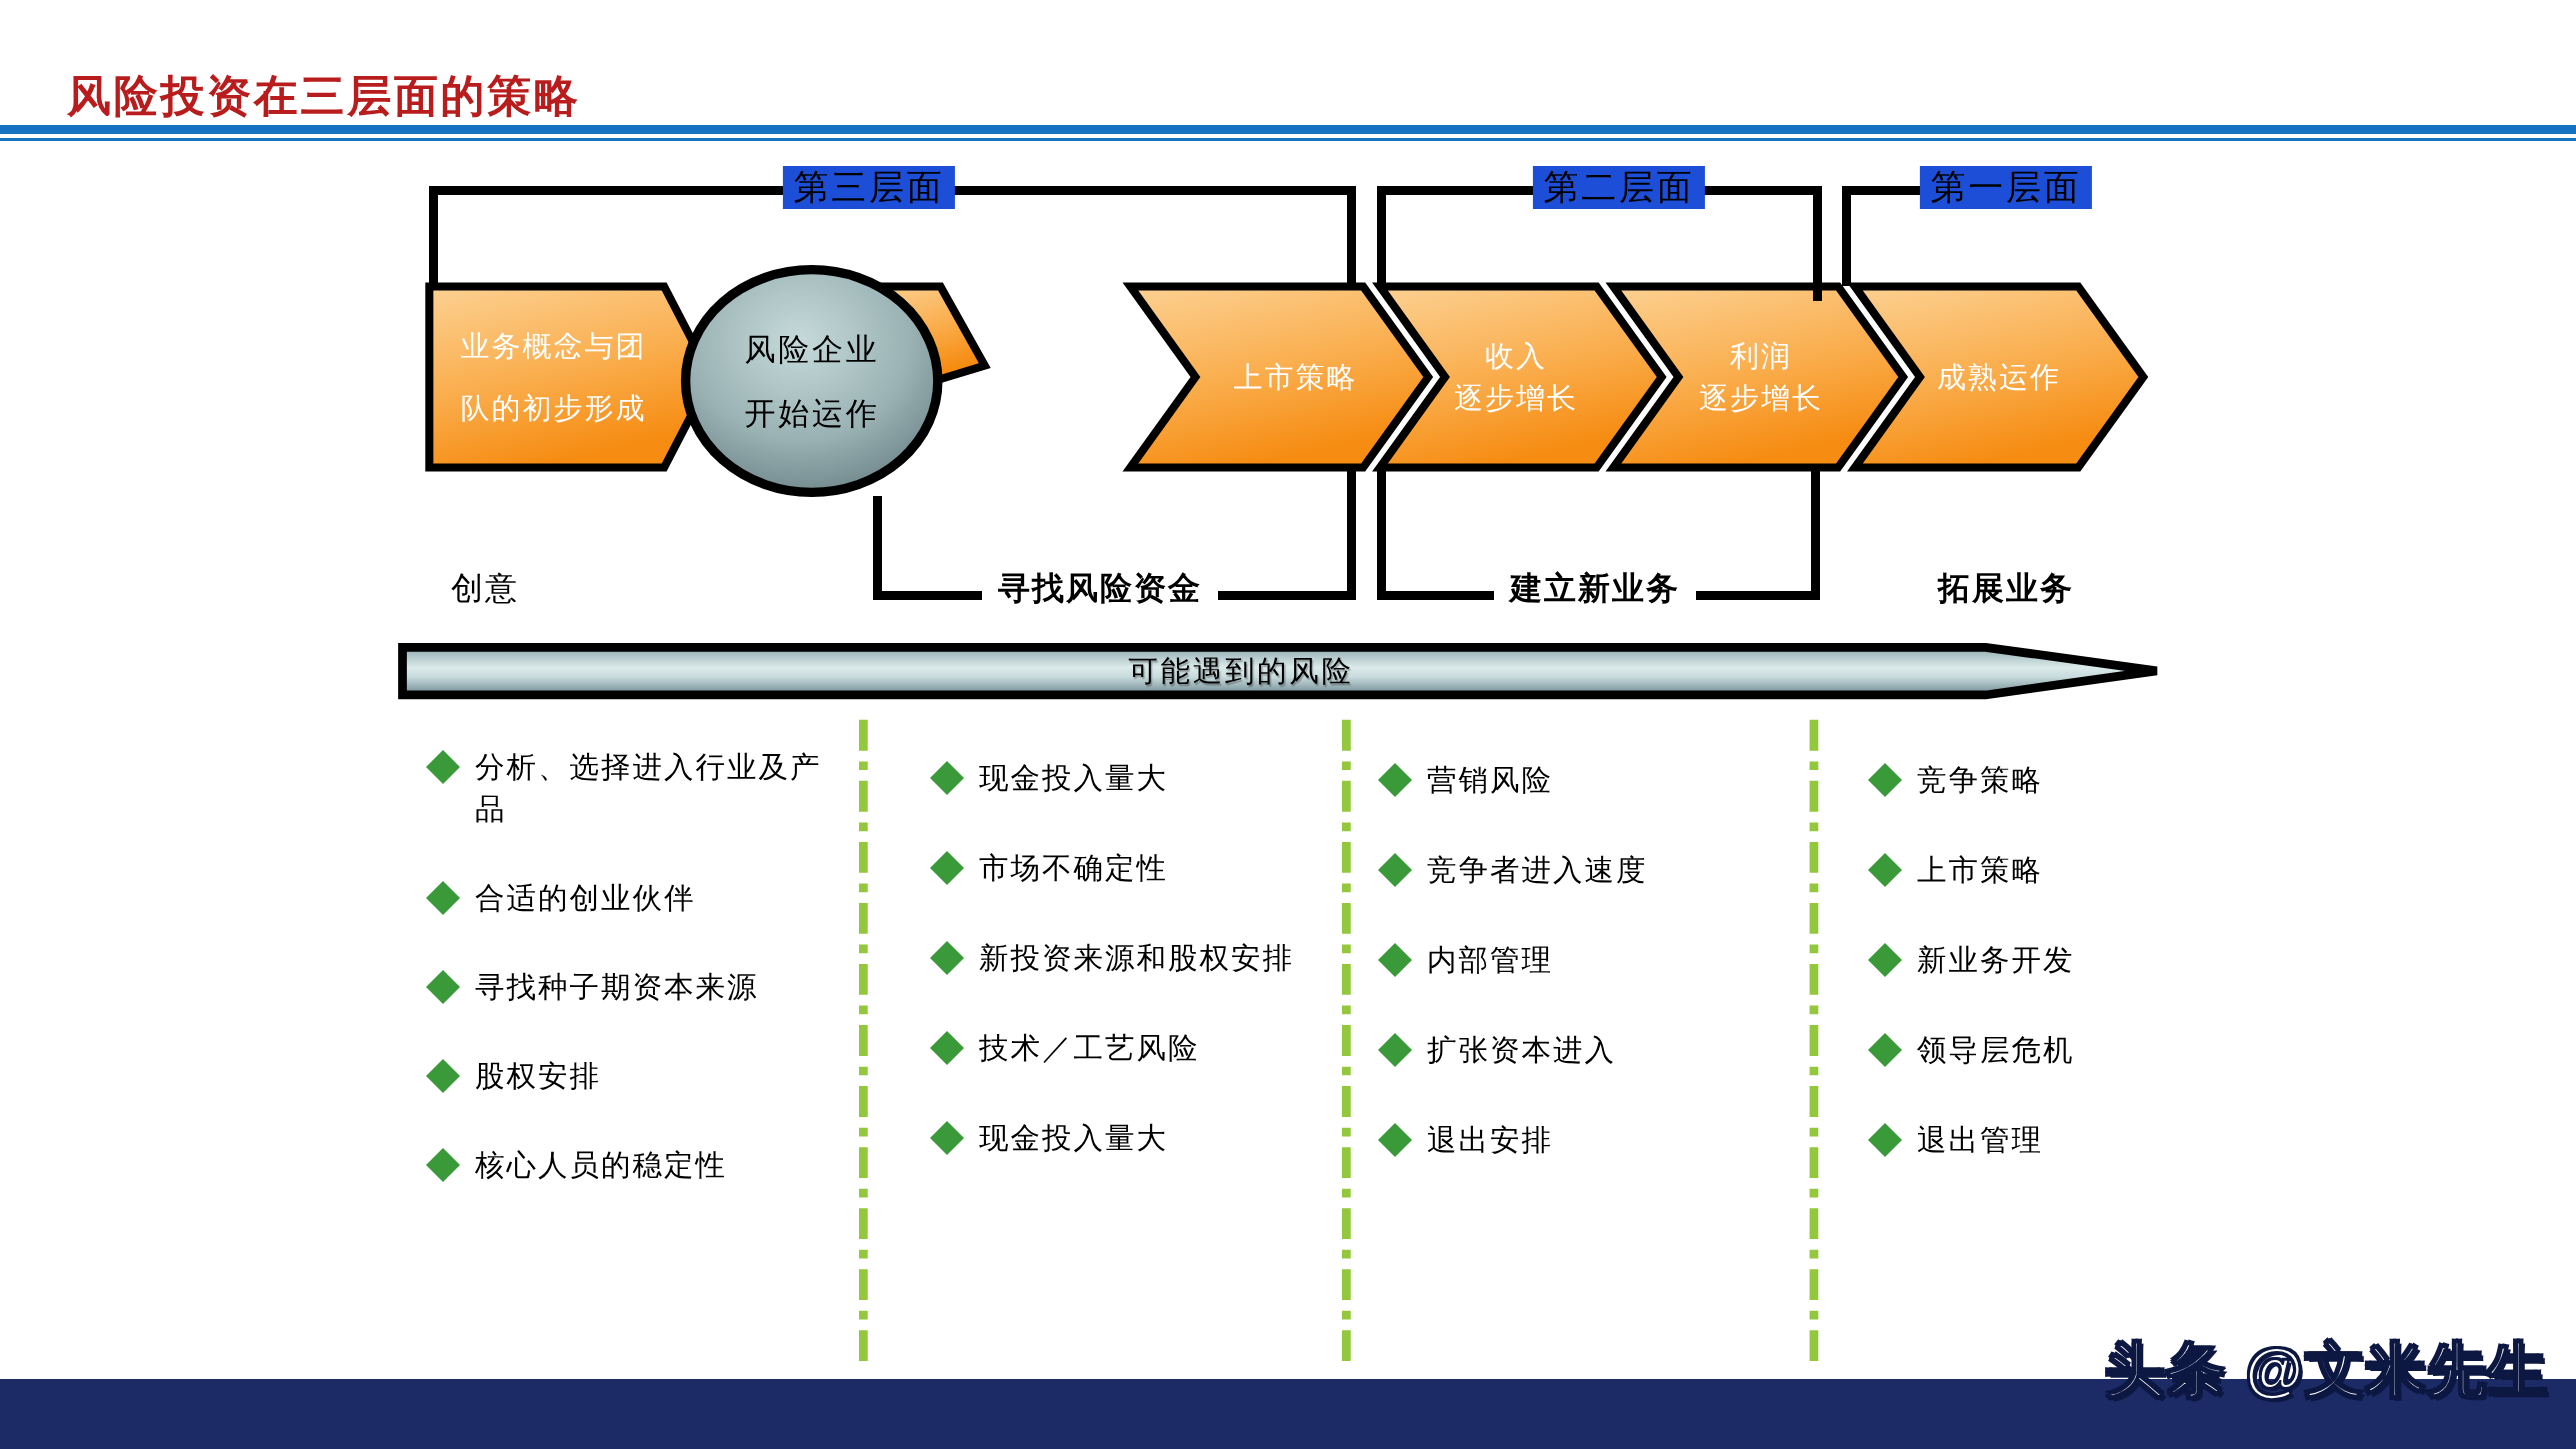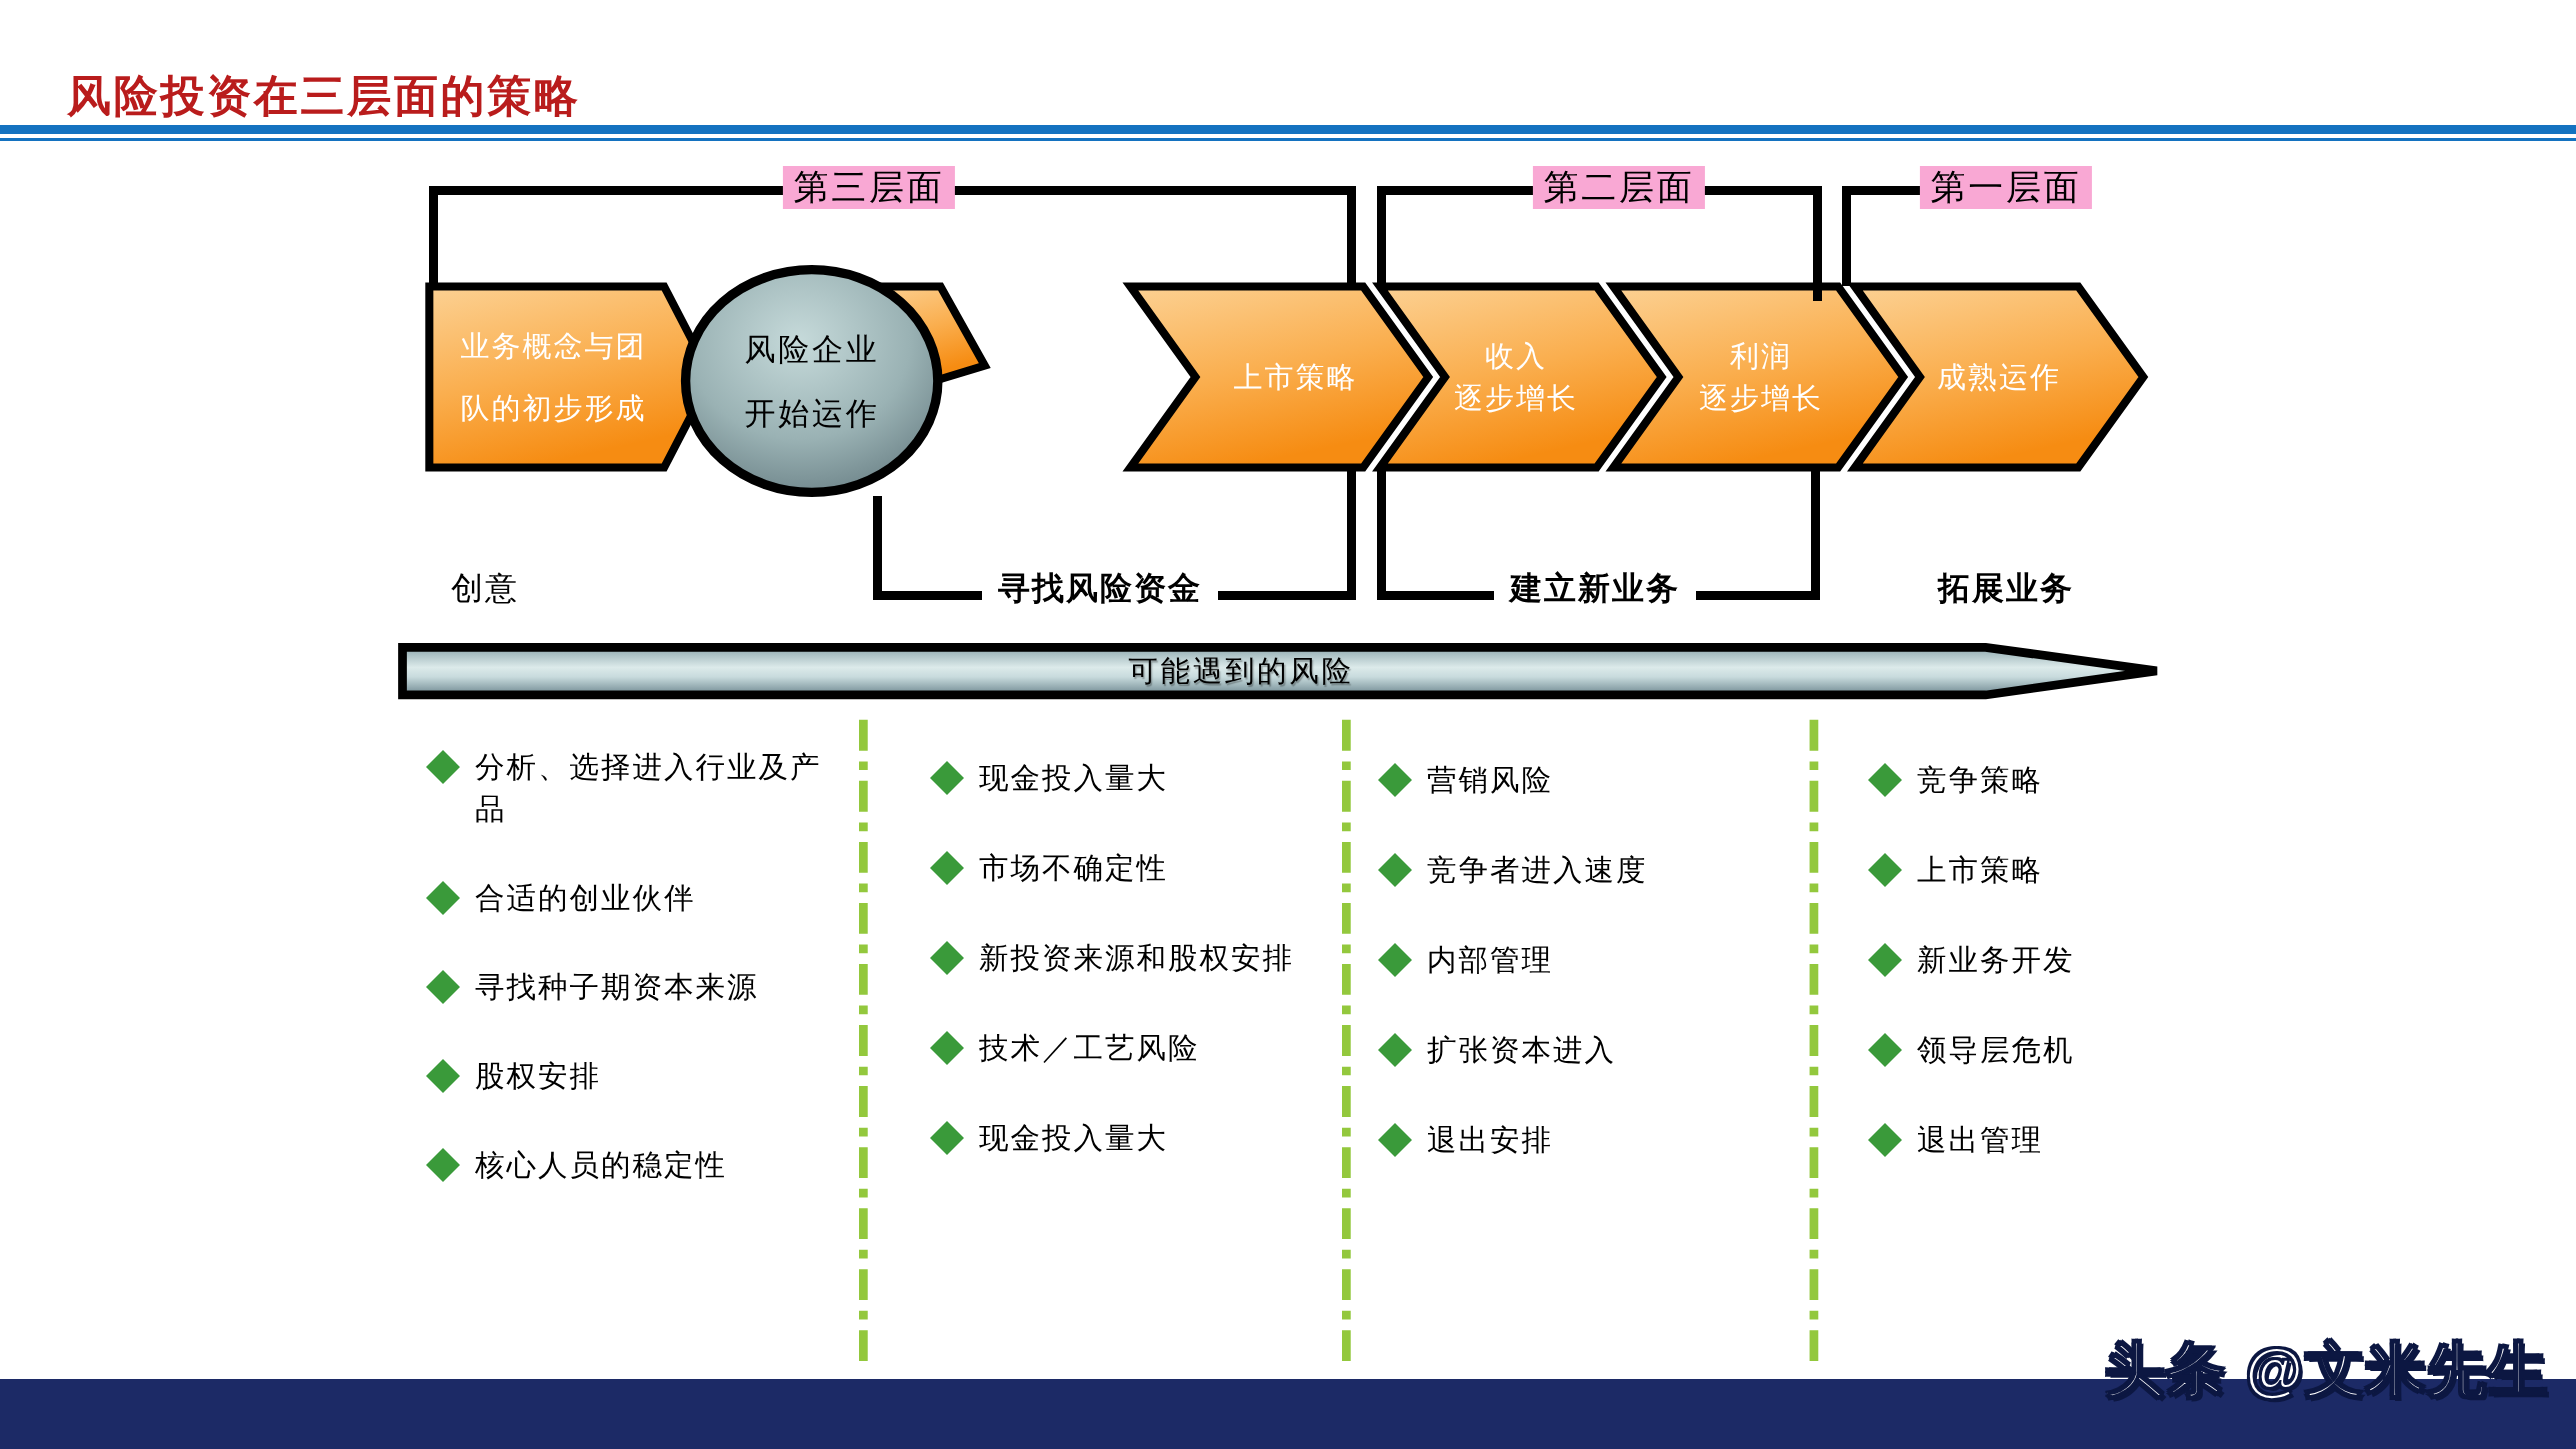--- a/index.html
+++ b/index.html
@@ -13,21 +13,21 @@
     left:67px;top:35px;font-family:"Liberation Sans",sans-serif;
     font-size:44px;font-weight:bold;letter-spacing:2.7px;color:#b91c1c;margin-top:32px;
   }
   .rule-thick{left:0;top:125px;width:2576px;height:8.7px;background:#1472C0;}
   .rule-thin{left:0;top:138px;width:2576px;height:3.4px;background:#1472C0;}
   
   .bl{position:absolute;background:#000;}
   
   .lvl{
     top:166px;height:43px;line-height:43px;font-size:35px;letter-spacing:2.7px;
-    background:#f9a8d4;padding:0 10.7px;transform:translateX(-50%);white-space:nowrap;z-index:3;
+    background:#1d4ed8;padding:0 10.7px;transform:translateX(-50%);white-space:nowrap;z-index:3;
   }
   
   .phase{
     top:568px;height:40px;line-height:40px;font-size:32px;letter-spacing:2px;
     white-space:nowrap;z-index:3;
   }
   .phase.bracketed{font-weight:bold;background:#fff;padding:0 16px;transform:translateX(-50%);}
   
   .stagecap{
     z-index:3;display:flex;flex-direction:column;align-items:center;justify-content:center;

